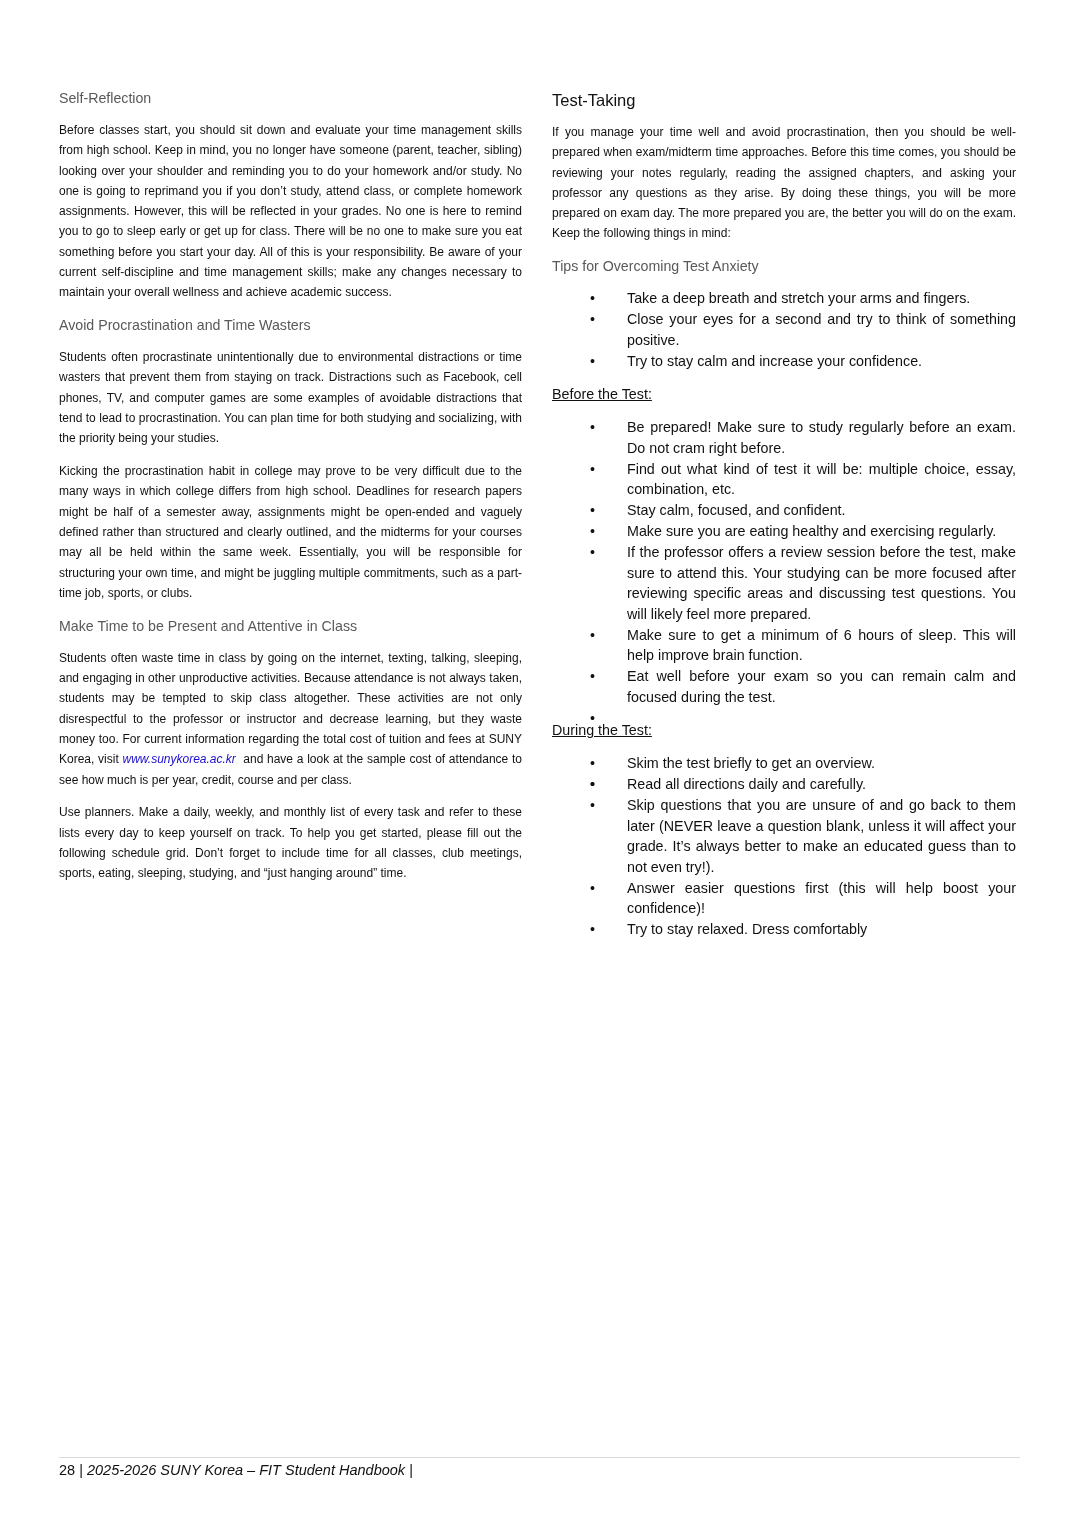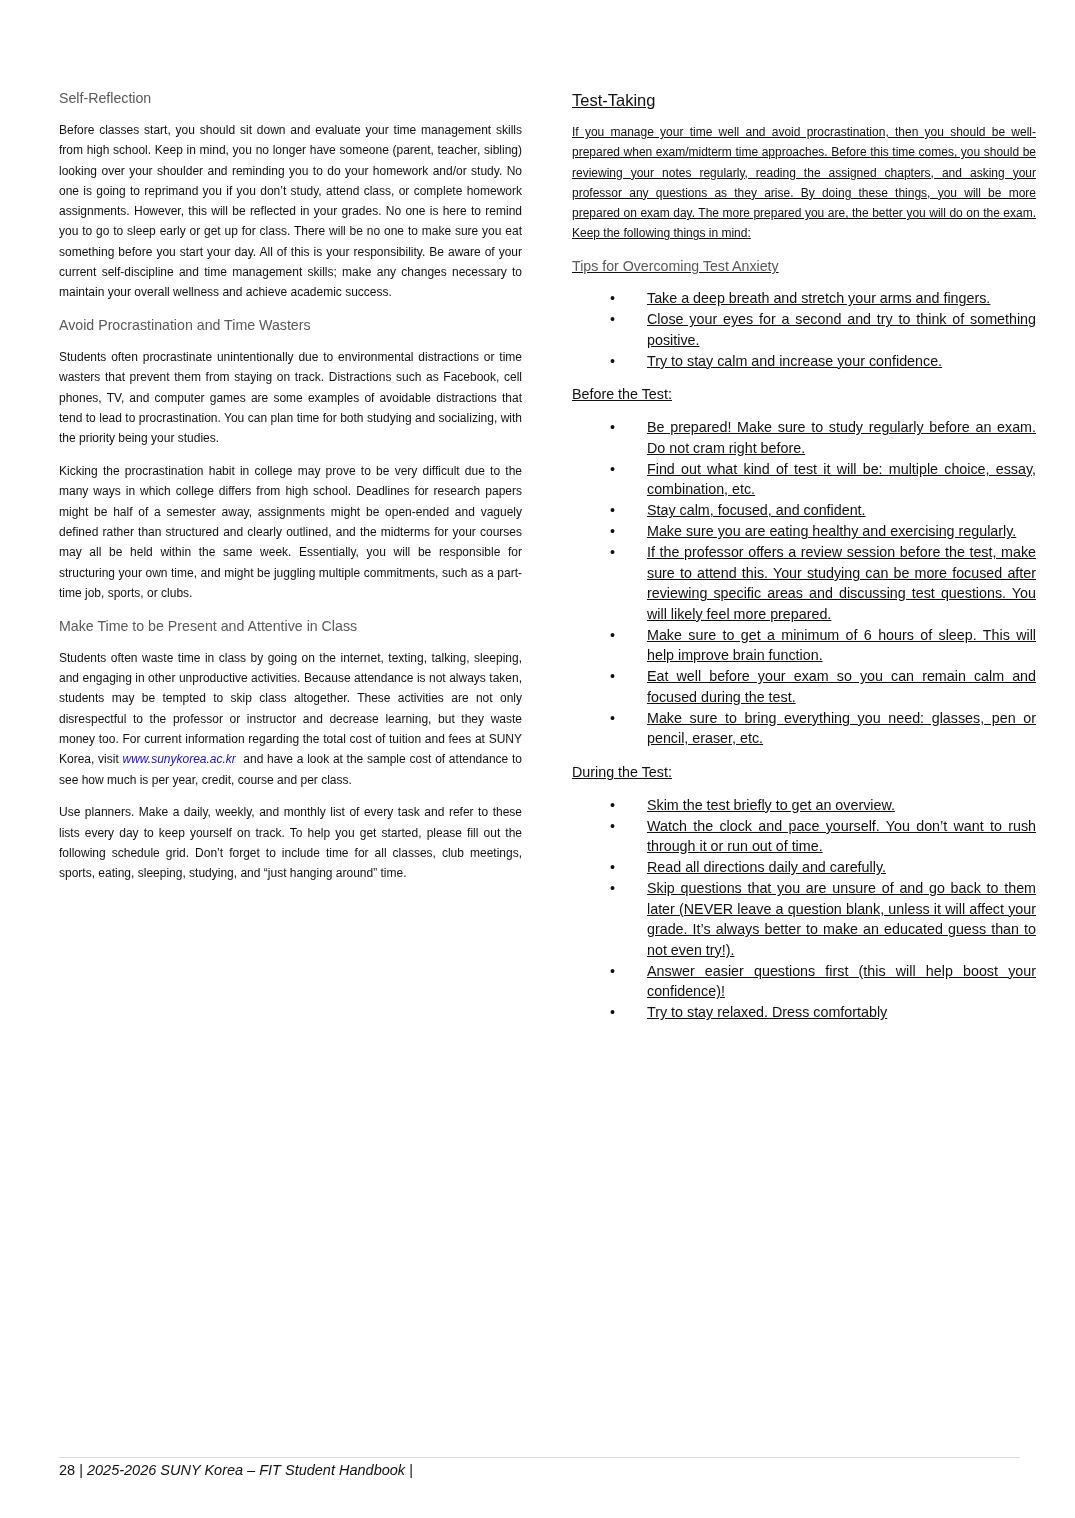--- a/index.html
+++ b/index.html
@@ -1,20 +1,20 @@
 <!DOCTYPE html>
 <html><head>
 <meta charset="utf-8">
 <style>
   html, body { margin: 0; padding: 0; background: #ffffff; }
   body { width: 1075px; height: 1518px; position: relative; overflow: hidden;
          font-family: "Liberation Sans", sans-serif; color: #111; }
   .col { position: absolute; top: 88px; }
   .col-left { left: 59px; width: 463px; }
-  .col-right { left: 572px; width: 464px; text-decoration: underline; }
+  .col-right { left: 552px; width: 464px; }
   .sub { color: #595959; font-size: 14.2px; line-height: 20px; margin: 0 0 12px 0; }
   .h2 { color: #111; font-size: 16.5px; line-height: 22px; margin: 1px 0 11px 0; }
   p.body { font-size: 12px; line-height: 20.3px; text-align: justify; margin: 0 0 12.5px 0; }
   .uhead { font-size: 14.3px; line-height: 20px; text-decoration: underline; margin: 0 0 13px 0; }
   ul.bul { list-style: none; margin: 0 0 13px 0; padding: 0; }
   ul.bul li { position: relative; padding-left: 75px; font-size: 14.3px; line-height: 20.5px;
               text-align: justify; margin-bottom: 0.5px; }
   ul.bul li .dot { position: absolute; left: 38px; top: 0; }
   a.link { color: #1a0dcc; font-style: italic; }
   .footer-rule { position: absolute; left: 59px; width: 961px; top: 1457px; height: 1px; background: #d9d9d9; }
@@ -51,27 +51,27 @@
 
   <div class="uhead">Before the Test:</div>
   <ul class="bul">
     <li><span class="dot">•</span><span>Be prepared! Make sure to study regularly before an exam. Do not cram right before.</span></li>
     <li><span class="dot">•</span><span>Find out what kind of test it will be: multiple choice, essay, combination, etc.</span></li>
     <li><span class="dot">•</span><span>Stay calm, focused, and confident.</span></li>
     <li><span class="dot">•</span><span>Make sure you are eating healthy and exercising regularly.</span></li>
     <li><span class="dot">•</span><span>If the professor offers a review session before the test, make sure to attend this. Your studying can be more focused after reviewing specific areas and discussing test questions. You will likely feel more prepared.</span></li>
     <li><span class="dot">•</span><span>Make sure to get a minimum of 6 hours of sleep. This will help improve brain function.</span></li>
     <li><span class="dot">•</span><span>Eat well before your exam so you can remain calm and focused during the test.</span></li>
-    <li><span class="dot">•</span><span>Make sure to bring everything you need: glasses, pen or pencil, eraser, etc.</span></li>
+    <li><span class="dot">•</span></li>
   </ul>
 
   <div class="uhead">During the Test:</div>
   <ul class="bul">
     <li><span class="dot">•</span><span>Skim the test briefly to get an overview.</span></li>
-    <li><span class="dot">•</span><span>Watch the clock and pace yourself. You don’t want to rush through it or run out of time.</span></li>
+    <li><span class="dot">•</span></li>
     <li><span class="dot">•</span><span>Read all directions daily and carefully.</span></li>
     <li><span class="dot">•</span><span>Skip questions that you are unsure of and go back to them later (NEVER leave a question blank, unless it will affect your grade. It’s always better to make an educated guess than to not even try!).</span></li>
     <li><span class="dot">•</span><span>Answer easier questions first (this will help boost your confidence)!</span></li>
     <li><span class="dot">•</span><span>Try to stay relaxed. Dress comfortably</span></li>
   </ul>
 </div>
 
 <div class="footer-rule"></div>
 <div class="footer">
   <span>28</span><span style="white-space:pre"> | </span><span class="title">2025-2026 SUNY Korea – FIT Student Handbook</span><span style="white-space:pre"> |</span>

